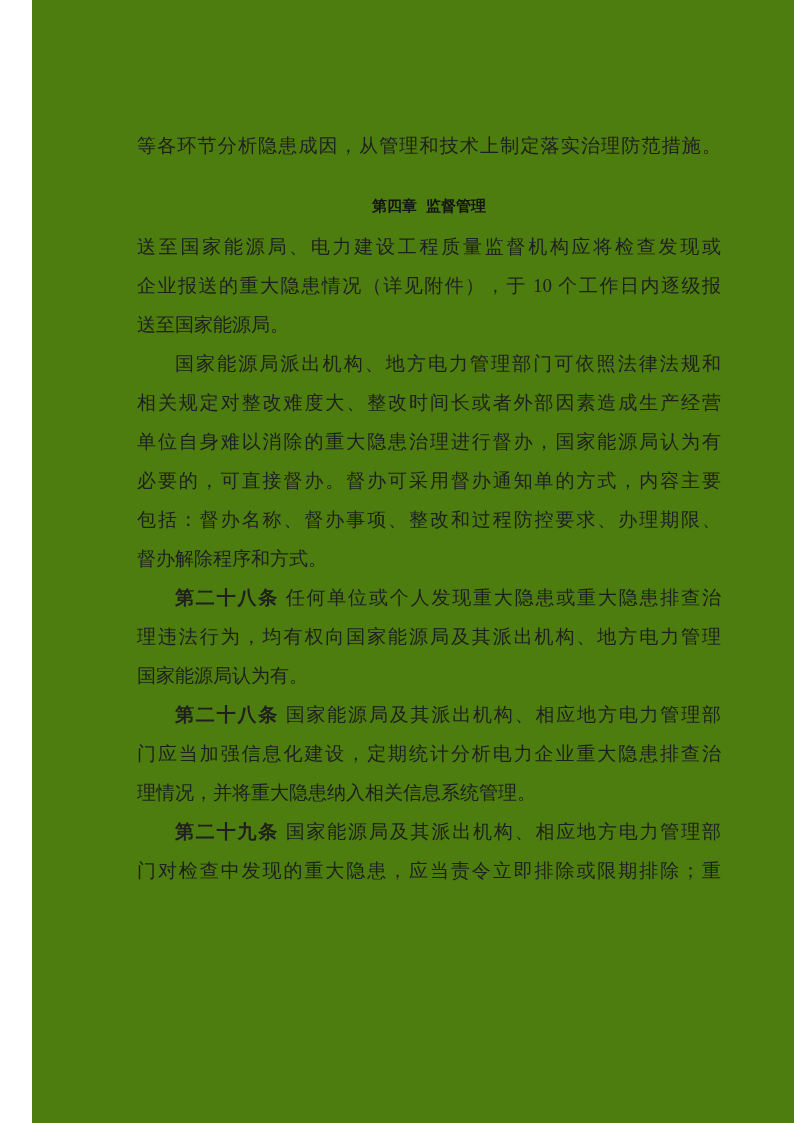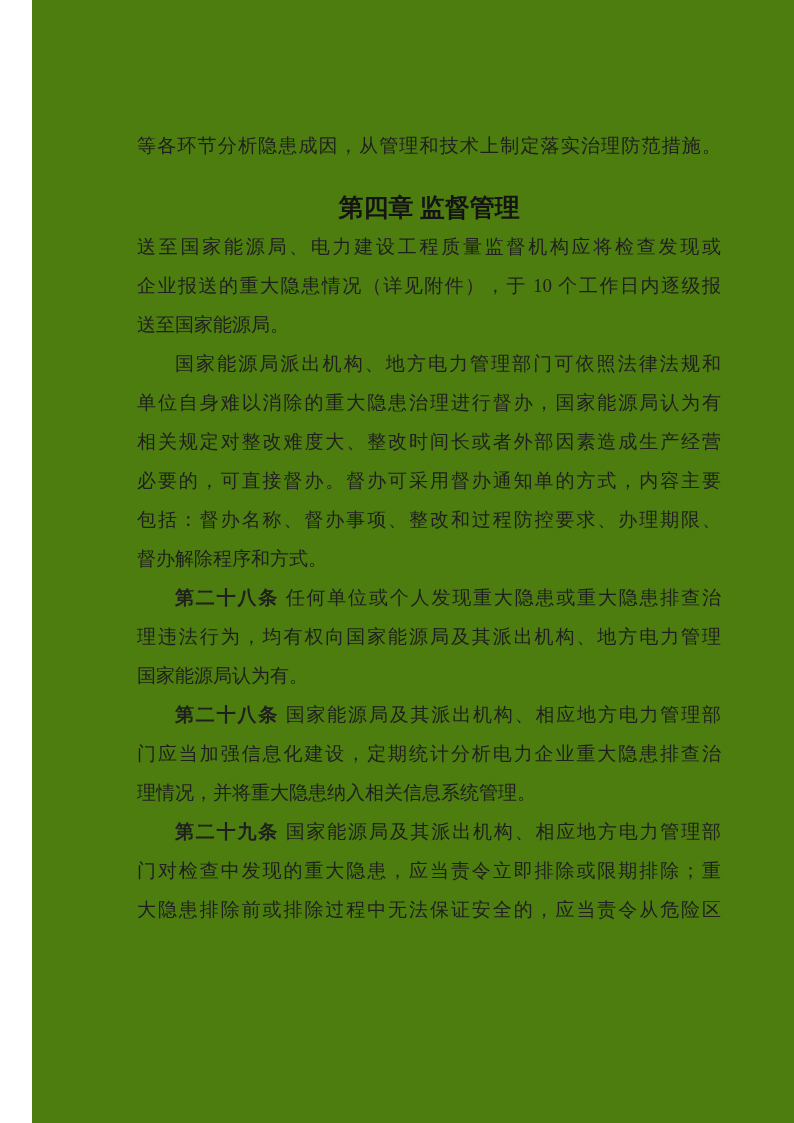--- a/index.html
+++ b/index.html
@@ -46,56 +46,55 @@
     font-weight: 700;
     font-family: "Liberation Sans", "DejaVu Sans", sans-serif;
   }
   .heading {
     margin-top: 23px;
     height: 39px;
     line-height: 39px;
     text-align: left;
     text-align-last: center;
     font-weight: 700;
-    font-size: 25px;
-    font-family: Liberation Serif, serif;
+    font-size: 15px;
+    font-family: Liberation Mono, monospace;
     color: #141414;
   }
 </style>
 </head>
 <body>
 
 <div class="page">
   <div class="content" id="content">
       <div class="para">
         <div class="line"><span>等各环节分析隐患成因，从管理和技术上制定落实治理防范措施。</span></div>
       </div>
       <div class="heading">第四章 监督管理</div>
       <div class="para">
         <div class="line"><span>送至国家能源局、电力建设工程质量监督机构应将检查发现或</span></div>
         <div class="line"><span>企业报送的重大隐患情况（详见附件），于 10 个工作日内逐级报</span></div>
         <div class="line last"><span>送至国家能源局。</span></div>
       </div>
       <div class="para">
         <div class="line indent"><span>国家能源局派出机构、地方电力管理部门可依照法律法规和</span></div>
+        <div class="line"><span>相关规定对整改难度大、整改时间长或者外部因素造成生产经营</span></div>
         <div class="line"><span>单位自身难以消除的重大隐患治理进行督办，国家能源局认为有</span></div>
-        <div class="line"><span>相关规定对整改难度大、整改时间长或者外部因素造成生产经营</span></div>
         <div class="line"><span>必要的，可直接督办。督办可采用督办通知单的方式，内容主要</span></div>
         <div class="line"><span>包括：督办名称、督办事项、整改和过程防控要求、办理期限、</span></div>
         <div class="line last"><span>督办解除程序和方式。</span></div>
       </div>
       <div class="para">
         <div class="line indent"><span class="lead">第二十八条</span><span> 任何单位或个人发现重大隐患或重大隐患排查治</span></div>
         <div class="line"><span>理违法行为，均有权向国家能源局及其派出机构、地方电力管理</span></div>
         <div class="line last"><span>国家能源局认为有。</span></div>
       </div>
       <div class="para">
         <div class="line indent"><span class="lead">第二十八条</span><span> 国家能源局及其派出机构、相应地方电力管理部</span></div>
         <div class="line"><span>门应当加强信息化建设，定期统计分析电力企业重大隐患排查治</span></div>
         <div class="line last"><span>理情况，并将重大隐患纳入相关信息系统管理。</span></div>
       </div>
       <div class="para">
         <div class="line indent"><span class="lead">第二十九条</span><span> 国家能源局及其派出机构、相应地方电力管理部</span></div>
         <div class="line"><span>门对检查中发现的重大隐患，应当责令立即排除或限期排除；重</span></div>
-        <div class="line"><span>大隐患排除前或排除过程中无法保证安全的，应当责令从危险区</span></div>
       </div>
     </div>
 </div>
 
 </body></html>

